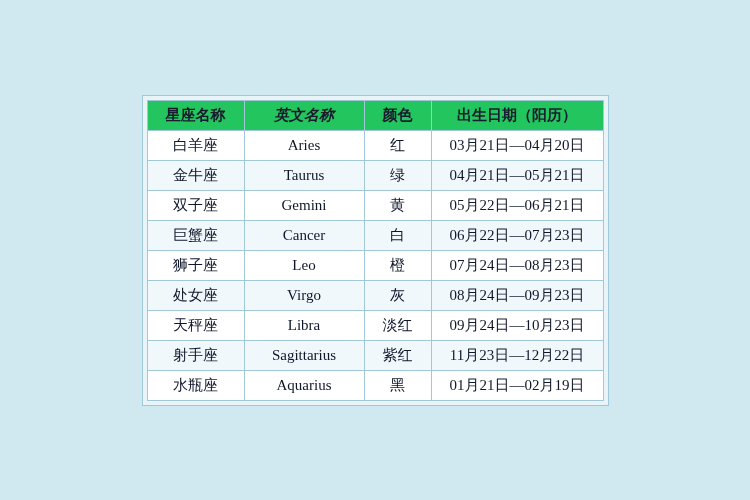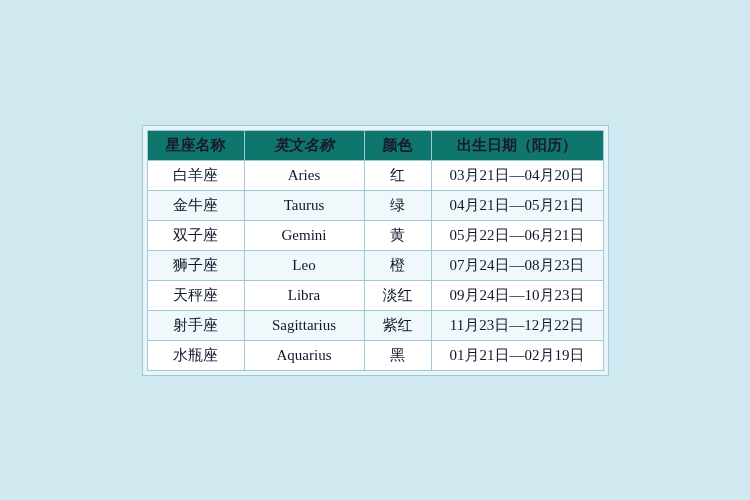--- a/index.html
+++ b/index.html
@@ -32,21 +32,21 @@
     th, td {
       border: 1px solid #a0c8d8;
       padding: 5px 18px;
       text-align: center;
       font-size: 15px;
       color: #0f172a;
       white-space: nowrap;
     }
 
     thead th {
-      background-color: #0f766e;
+      background-color: #22c55e;
       font-weight: bold;
       color: #1a1a2e;
     }
 
     tbody tr:nth-child(odd) {
       background-color: #ffffff;
     }
 
     tbody tr:nth-child(even) {
       background-color: #f0f8fc;
@@ -83,24 +83,36 @@
           <td>绿</td>
           <td>04月21日—05月21日</td>
         </tr>
         <tr>
           <td>双子座</td>
           <td>Gemini</td>
           <td>黄</td>
           <td>05月22日—06月21日</td>
         </tr>
         <tr>
+          <td>巨蟹座</td>
+          <td>Cancer</td>
+          <td>白</td>
+          <td>06月22日—07月23日</td>
+        </tr>
+        <tr>
           <td>狮子座</td>
           <td>Leo</td>
           <td>橙</td>
           <td>07月24日—08月23日</td>
+        </tr>
+        <tr>
+          <td>处女座</td>
+          <td>Virgo</td>
+          <td>灰</td>
+          <td>08月24日—09月23日</td>
         </tr>
         <tr>
           <td>天秤座</td>
           <td>Libra</td>
           <td>淡红</td>
           <td>09月24日—10月23日</td>
         </tr>
         <tr>
           <td>射手座</td>
           <td>Sagittarius</td>

